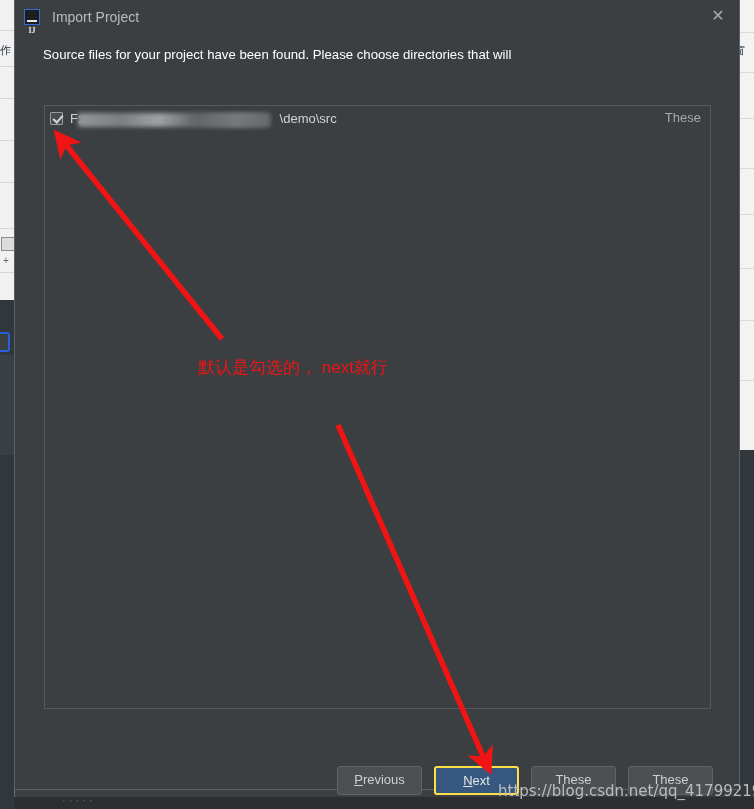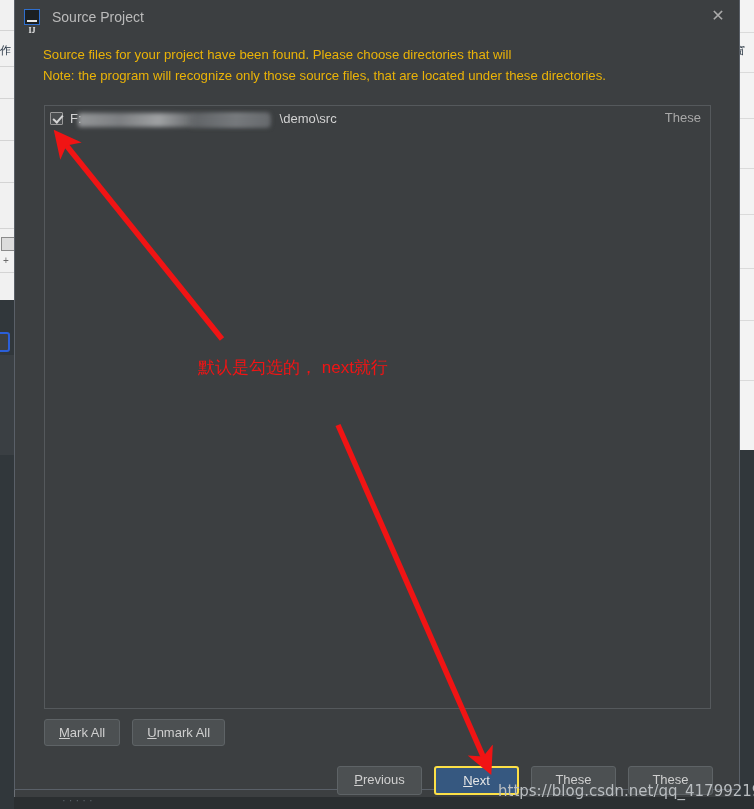--- a/index.html
+++ b/index.html
@@ -187,21 +187,21 @@
     justify-content: center;
     color: #aaaaaa;
     font-size: 16px;
     line-height: 16px;
     cursor: pointer;
   }
 
   .description {
     margin: 11px 0 0 28px;
     font-size: 13.2px;
-    color: #eab308;
+    color: #ffffff;
     line-height: 21px;
     width: 660px;
   }
   .description div { white-space: nowrap; }
 
   .list-box {
     position: absolute;
     left: 29px; top: 105px;
     width: 667px; height: 604px;
     background: #3c3f41;
@@ -370,46 +370,41 @@
 
 </div>
 
 <div id="dialog">
 
   <div class="titlebar">
     <div class="title-icon">
       <div class="ij-text">IJ</div>
       <div class="ij-bar"></div>
     </div>
-    <div class="title-text">Source Project</div>
+    <div class="title-text">Import Project</div>
     <div class="close-btn">✕</div>
   </div>
 
   <div class="description">
     <div>Source files for your project have been found. Please choose directories that will</div>
-    <div>Note: the program will recognize only those source files, that are located under these directories.</div>
   </div>
 
   <div class="list-box">
     <div class="list-row">
       <div class="checkbox"></div>
       <div class="path-wrap">
         <span>F:</span>
         <span class="path-blur"></span>
         <span class="path-blur2"></span>
         <span style="padding-left:198px">\demo\src</span>
       </div>
       <div class="lang-label">These</div>
     </div>
   </div>
 
-  <div class="mark-buttons">
-    <div class="btn"><u>M</u><span>ark All</span></div>
-    <div class="btn"><u>U</u><span>nmark All</span></div>
-  </div>
 
   <div class="footer-buttons">
     <div class="btn btn-footer"><u>P</u><span>revious</span></div>
     <div class="btn btn-footer btn-default"><u>N</u><span>ext</span></div>
     <div class="btn btn-footer">These</div>
     <div class="btn btn-footer">These</div>
   </div>
 </div>
 
 <svg class="annot-arrows" viewBox="0 0 754 809">

